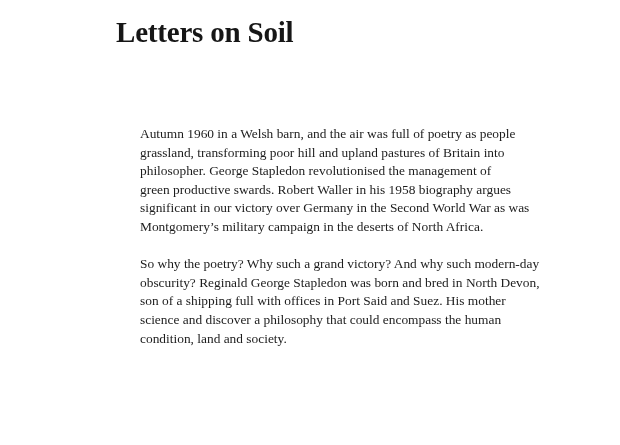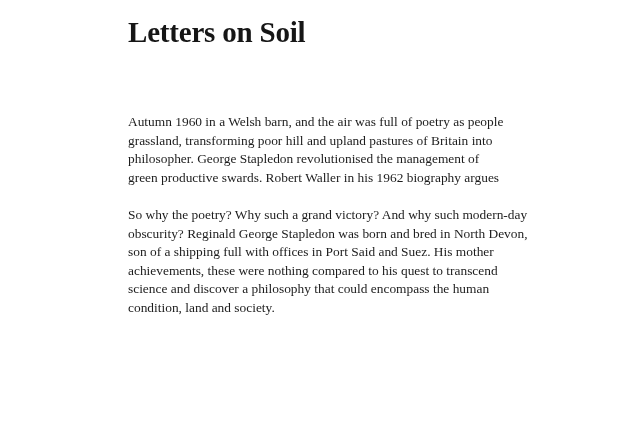--- a/index.html
+++ b/index.html
@@ -16,39 +16,39 @@
       font-family: "Liberation Serif", "DejaVu Serif", serif;
     }
     .page {
       position: absolute;
       left: 0; top: 0;
       width: 620px;
       height: 445px;
     }
     .title {
       position: absolute;
-      left: 128px;
+      left: 116px;
       top: 14px;
       margin: 0;
       font-family: "Liberation Serif", "DejaVu Serif", serif;
       font-weight: bold;
       font-size: 29px;
       letter-spacing: -0.2px;
       color: #161616;
       line-height: 36px;
       white-space: nowrap;
     }
     .body {
       position: absolute;
       left: 128px;
       top: 113px;
       width: 380px;
     }
     .para {
-      margin: 0;
+      margin: 12px;
       font-size: 13.4px;
       line-height: 18.6px;
       color: #1c1c1c;
     }
     .para + .para {
       margin-top: 18.6px;
     }
     .line {
       display: block;
       white-space: nowrap;
@@ -58,24 +58,25 @@
 <body>
 
 <div class="page">
   <h1 class="title">Letters on Soil</h1>
 
   <div class="body">
     <p class="para">
       <span class="line">Autumn 1960 in a Welsh barn, and the air was full of poetry as people</span>
       <span class="line">grassland, transforming poor hill and upland pastures of Britain into</span>
       <span class="line">philosopher.  George Stapledon revolutionised the management of</span>
-      <span class="line">green productive swards.  Robert Waller in his 1962 biography argues</span>
+      <span class="line">green productive swards.  Robert Waller in his 1958 biography argues</span>
+      <span class="line">significant in our victory over Germany in the Second World War as was</span>
+      <span class="line">Montgomery’s military campaign in the deserts of North Africa.</span>
     </p>
     <p class="para">
       <span class="line">So why the poetry? Why such a grand victory? And why such modern-day</span>
       <span class="line">obscurity?  Reginald George Stapledon was born and bred in North Devon,</span>
       <span class="line">son of a shipping full with offices in Port Said and Suez.  His mother</span>
-      <span class="line">achievements, these were nothing compared to his quest to transcend</span>
       <span class="line">science and discover a philosophy that could encompass the human</span>
       <span class="line">condition, land and society.</span>
     </p>
   </div>
 </div>
 
 </body></html>

